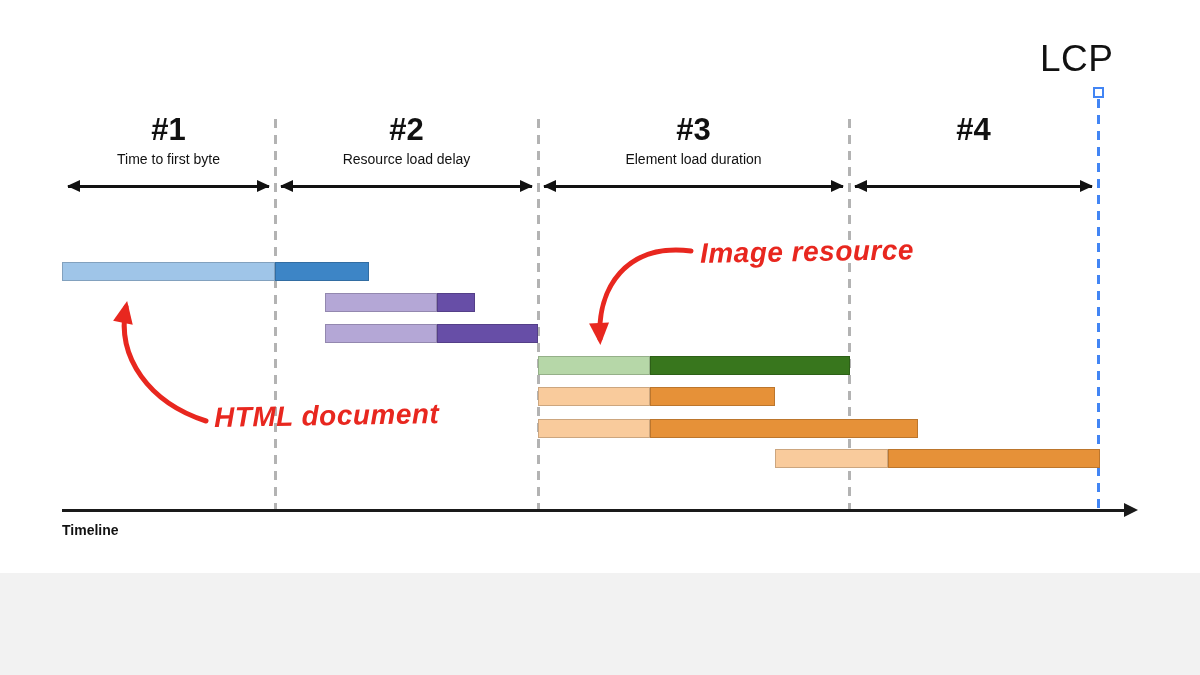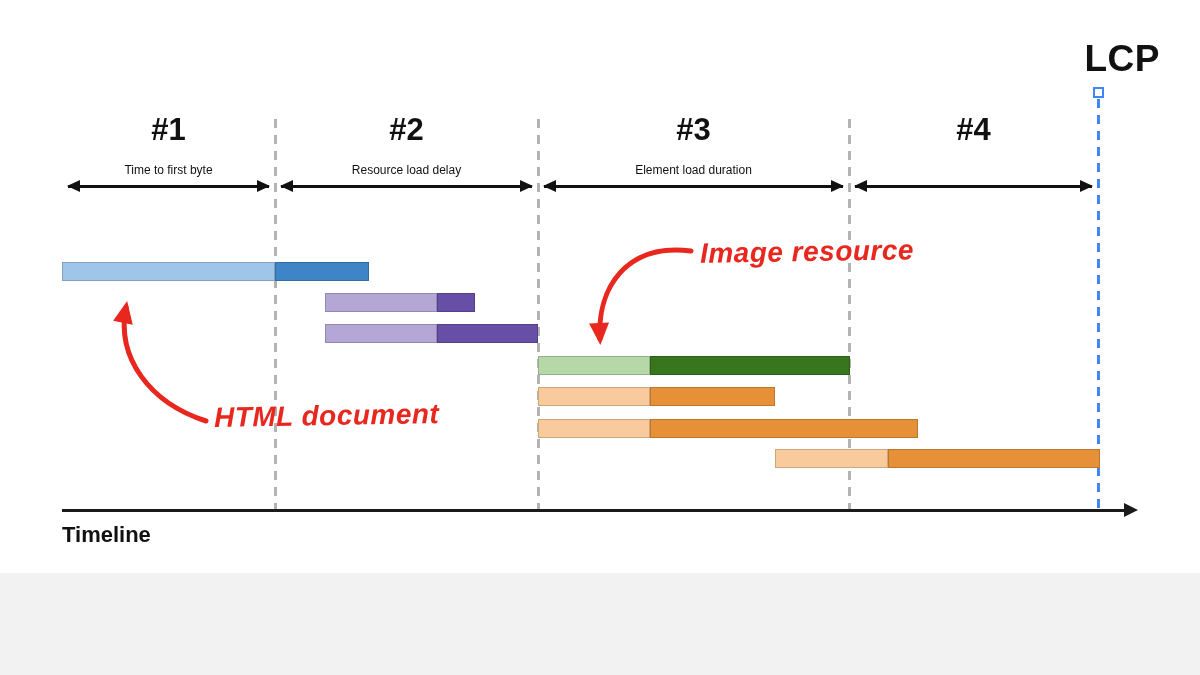--- a/index.html
+++ b/index.html
@@ -1,45 +1,45 @@
 <!DOCTYPE html>
 <html><head>
 <meta charset="utf-8">
 <style>
   html,body{margin:0;padding:0;background:#fff;}
   .canvas{
     position:relative;width:1200px;height:675px;background:#ffffff;
     font-family:"Liberation Sans",sans-serif;overflow:hidden;color:#111;
   }
   
-  .lcp-title{position:absolute;left:1040px;top:38px;width:120px;text-align:right;
-    font-size:37px;font-weight:700;letter-spacing:.5px;}
+  .lcp-title{position:absolute;left:1040px;top:38px;width:120px;text-align:left;
+    font-size:37px;font-weight:400;letter-spacing:.5px;}
   .lcp-marker{position:absolute;left:1093px;top:87px;width:7px;height:7px;
     background:#fff;border:2.5px solid #4285f4;z-index:2;}
   .lcp-line{position:absolute;left:1097px;top:99px;width:3px;height:412px;z-index:1;
     background:repeating-linear-gradient(to bottom,#4285f4 0 9px,transparent 9px 16px);}
   
   .divider{position:absolute;top:119px;width:3px;height:393px;z-index:1;
     background:repeating-linear-gradient(to bottom,#b3b3b3 0 9px,transparent 9px 16px);}
   
   .phase{position:absolute;top:112px;height:82px;text-align:center;z-index:2;}
   .phase-number{font-size:31px;font-weight:800;line-height:36px;}
-  .phase-label{font-size:12px;font-weight:500;margin-top:15px;}
+  .phase-label{font-size:14px;font-weight:500;margin-top:3px;}
   .dbl-arrow{position:absolute;left:6px;right:6px;top:73px;height:2.6px;background:#111;}
   .dbl-arrow::before{content:"";position:absolute;left:-1px;top:-5.2px;width:0;height:0;
     border-right:13px solid #111;border-top:6.5px solid transparent;border-bottom:6.5px solid transparent;}
   .dbl-arrow::after{content:"";position:absolute;right:-1px;top:-5.2px;width:0;height:0;
     border-left:13px solid #111;border-top:6.5px solid transparent;border-bottom:6.5px solid transparent;}
   
   .seg{position:absolute;box-sizing:border-box;border:1px solid rgba(0,0,0,.18);z-index:3;}
   
   .axis-line{position:absolute;left:62px;top:509px;width:1064px;height:3px;background:#1a1a1a;z-index:2;}
   .axis-head{position:absolute;left:1124px;top:503px;width:0;height:0;z-index:2;
     border-left:14px solid #1a1a1a;border-top:7.5px solid transparent;border-bottom:7.5px solid transparent;}
-  .timeline-label{position:absolute;left:62px;top:522px;font-size:22px;font-weight:700;}
+  .timeline-label{position:absolute;left:62px;top:522px;font-size:14px;font-weight:700;}
   
   .annotation{position:absolute;font-style:italic;font-weight:700;font-size:28px;
     letter-spacing:.5px;white-space:nowrap;z-index:5;transform:rotate(-1deg);}
   #ann-image{left:700px;top:236px;}
   #ann-html{left:214px;top:400px;}
   #arrows{position:absolute;left:0;top:0;z-index:4;pointer-events:none;}
   
   .legend-band{position:absolute;left:0;top:573px;width:1200px;height:102px;background:#f2f2f2;}
 </style>
 </head>

